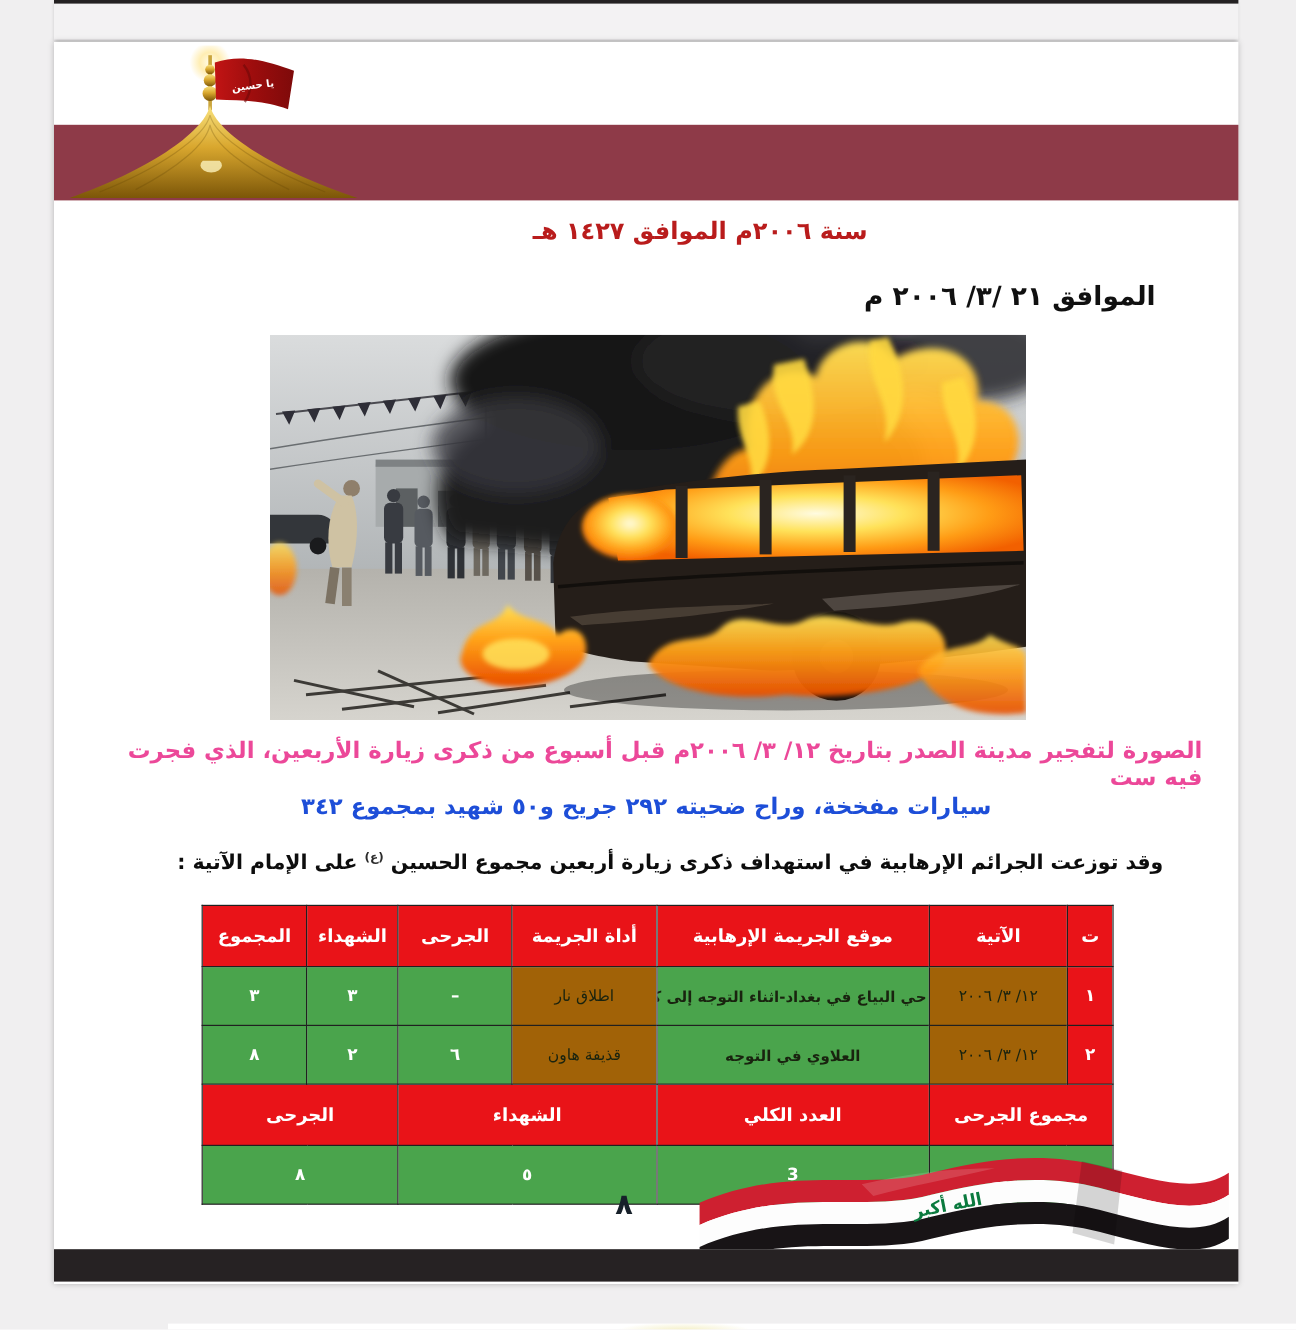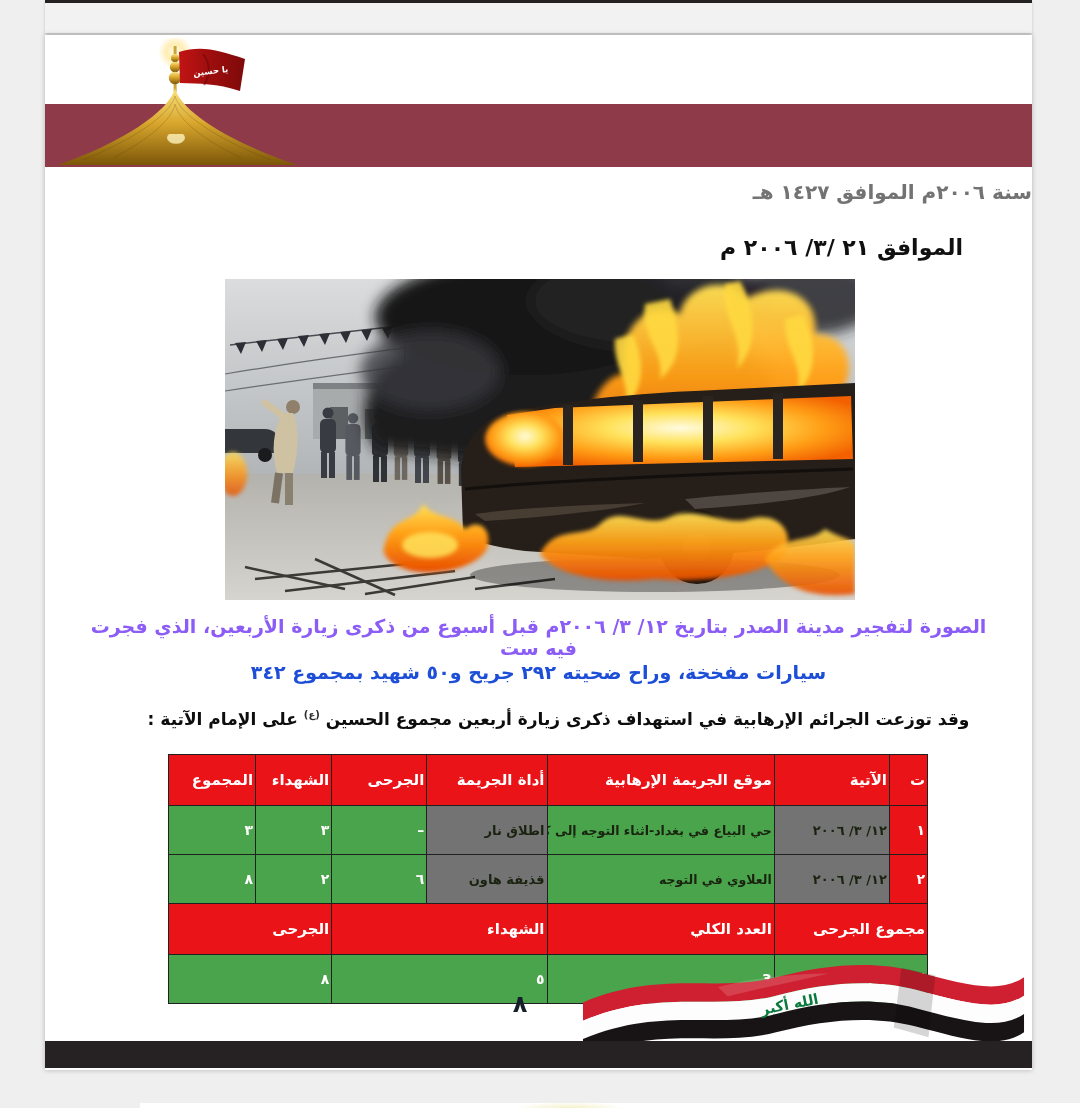--- a/index.html
+++ b/index.html
@@ -18,44 +18,44 @@
                background:radial-gradient(80px 10px at 50% 120%, #f3eec2, transparent 70%); }
 
   
   .page { position:absolute; left:45px; top:35px; width:987px; height:1035px;
           background:#ffffff; box-shadow:0 0 5px rgba(0,0,0,.25); direction:rtl; }
 
   .banner { position:absolute; left:0; right:0; top:69px; height:63px; background:#8e3a48; }
 
   .dome-wrap { position:absolute; right:729px; left:8px; top:3px; width:250px; height:129px; z-index:3; }
 
-  .h-year { position:absolute; top:145px; left:90px; right:0; text-align:right;
-            font-size:20px; font-weight:bold; color:#737373; letter-spacing:.2px; }
+  .h-year { position:absolute; top:145px; left:90px; right:0; text-align:center;
+            font-size:20px; font-weight:bold; color:#b91c1c; letter-spacing:.2px; }
   .h-date { position:absolute; top:200px; right:69px; font-size:22px; font-weight:bold; color:#101010; }
 
   .photo { position:absolute; top:244px; right:177px; width:630px; height:321px; overflow:hidden; }
   .photo svg { display:block; }
 
-  .cap1 { position:absolute; top:580px; left:30px; right:30px; text-align:center;
-          font-size:19px; font-weight:bold; color:#8b5cf6; }
+  .cap1 { position:absolute; top:580px; left:30px; right:30px; text-align:right;
+          font-size:19px; font-weight:bold; color:#ec4899; }
   .cap2 { position:absolute; top:626px; left:0; right:0; text-align:center;
           font-size:19px; font-weight:bold; color:#1d4ed8; }
   .intro { position:absolute; top:674px; left:40px; right:0; text-align:center;
            font-size:17px; font-weight:bold; color:#0d0d0d; }
   .intro .hon { font-size:10px; vertical-align:super; color:#2b2b2b; }
 
   
   .tbl-wrap { position:absolute; top:719px; right:104px; width:760px; }
   table.casualties { border-collapse:collapse; table-layout:fixed; width:760px; direction:rtl; }
   table.casualties td, table.casualties th { border:1.6px solid #202020; height:34px;
-      text-align:right; vertical-align:middle; padding:16px 2px; overflow:hidden; white-space:nowrap; }
+      text-align:center; vertical-align:middle; padding:16px 2px; overflow:hidden; white-space:nowrap; }
   .c-red   { background:#e91318; color:#ffffff; font-weight:bold; font-size:15px; }
   .c-red-sm{ background:#e91318; color:#ffffff; font-weight:bold; font-size:14px; }
   .c-grn-num { background:#4aa44c; color:#ffffff; font-weight:bold; font-size:14px; }
-  .c-grn-txt { background:#737373; color:#19230f; font-weight:bold; font-size:13px; }
+  .c-grn-txt { background:#a16207; color:#19230f; font-weight:normal; font-size:13px; }
   .c-grn-loc { background:#4aa44c; color:#19230f; font-weight:bold; font-size:12.5px; }
 
   .iraq-flag { position:absolute; left:530px; right:0; top:923px; width:457px; height:83px; }
   .page-num { position:absolute; top:955px; left:445px; width:60px; text-align:center;
               font-size:24px; font-weight:bold; color:#17202a; }
   .footer-bar { position:absolute; left:0; right:0; top:1006px; height:27px; background:#262223; }
 </style>
 </head>
 <body>
 

